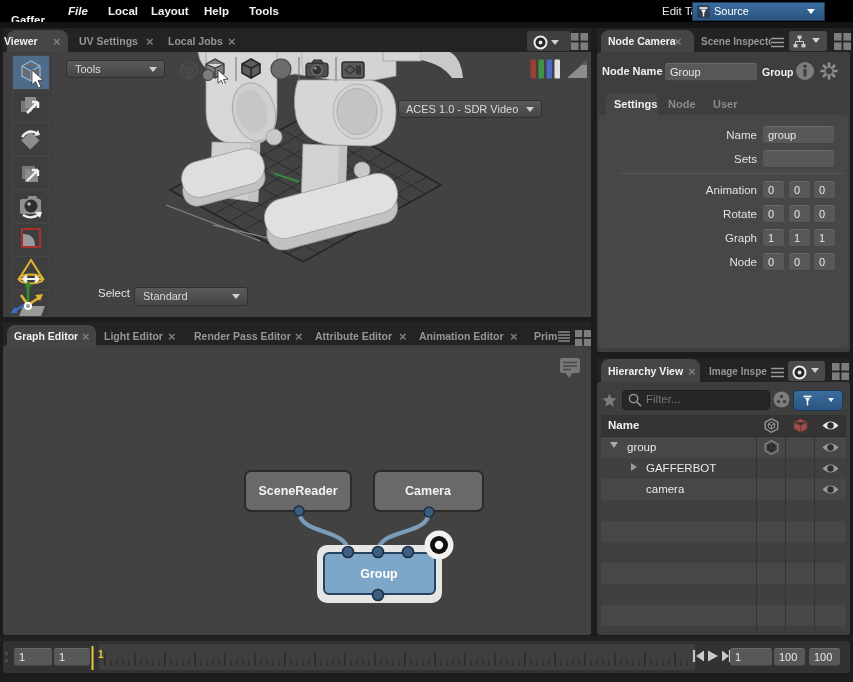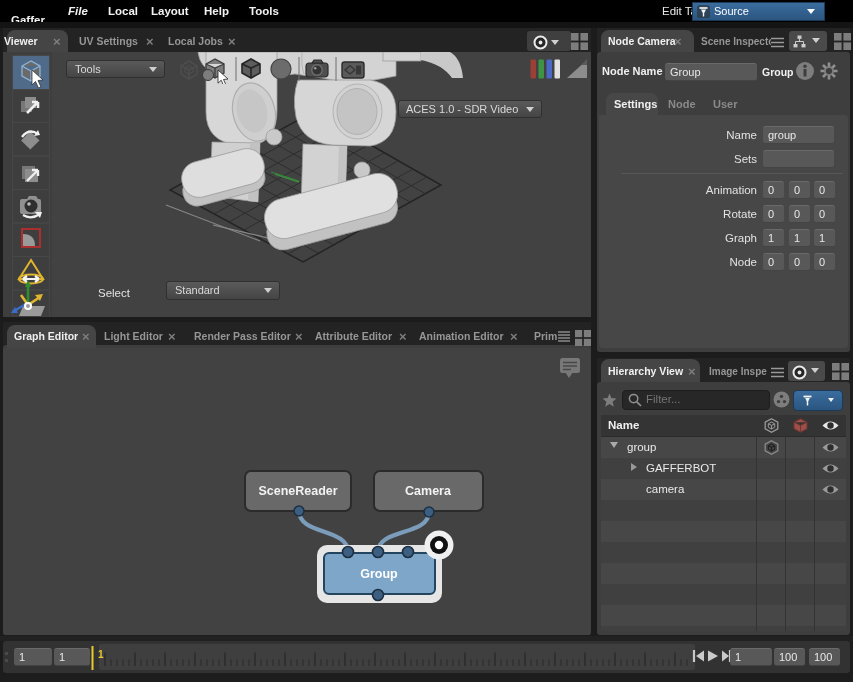--- a/index.html
+++ b/index.html
@@ -235,21 +235,21 @@
       <rect x="8.5" y="0.5" width="5.5" height="19" rx="1" fill="#3e9344"></rect>
       <rect x="16.5" y="0.5" width="5.5" height="19" rx="1" fill="#4a68c6"></rect>
       <rect x="24.5" y="0.5" width="5.5" height="19" rx="1" fill="#e2e2e2"></rect>
     </svg>
   <svg class="abs" style="left:566px;top:59px;" width="22" height="20" viewBox="0 0 22 20">
       <polygon points="1,19 21,19 21,1" fill="#8d8d8d"></polygon>
       <polygon points="15,6 21,0 21,6" fill="#5a5a5a"></polygon>
     </svg>
 
   <div class="abs lbl" style="left:98px;top:287px;">Select</div>
-  <div class="abs dd" style="left:134px;top:281px;width:112px;height:17px;margin-left:32px;">
+  <div class="abs dd" style="left:134px;top:287px;width:112px;height:17px;">
       <span style="position:absolute;left:8px;top:2px;">Standard</span>
       <div class="abs darr" style="left:97px;top:6px;"></div>
     </div>
 
   <div class="abs" style="left:3px;top:322px;width:588px;height:26px;background:#232323;"></div>
   <div class="abs panel" style="left:3px;top:345px;width:588px;height:290px;"></div>
   <div class="abs" style="left:7px;top:325px;width:89px;height:23px;background:#454545;border-radius:8px 8px 0 0;"></div>
   <div class="abs tabact" style="left:14px;top:330px;">Graph Editor</div>
   <div class="abs xclose" style="left:82px;top:329px;">×</div>
   <div class="abs tabtxt" style="left:104px;top:330px;">Light Editor</div>

